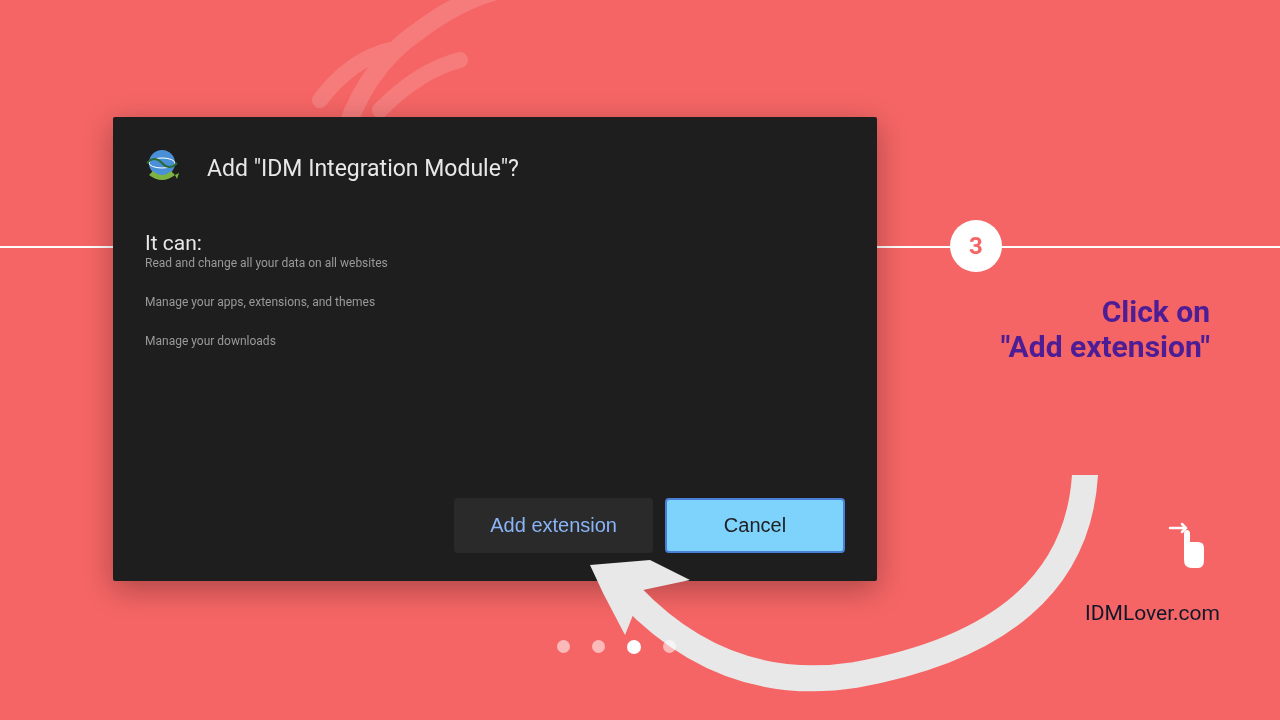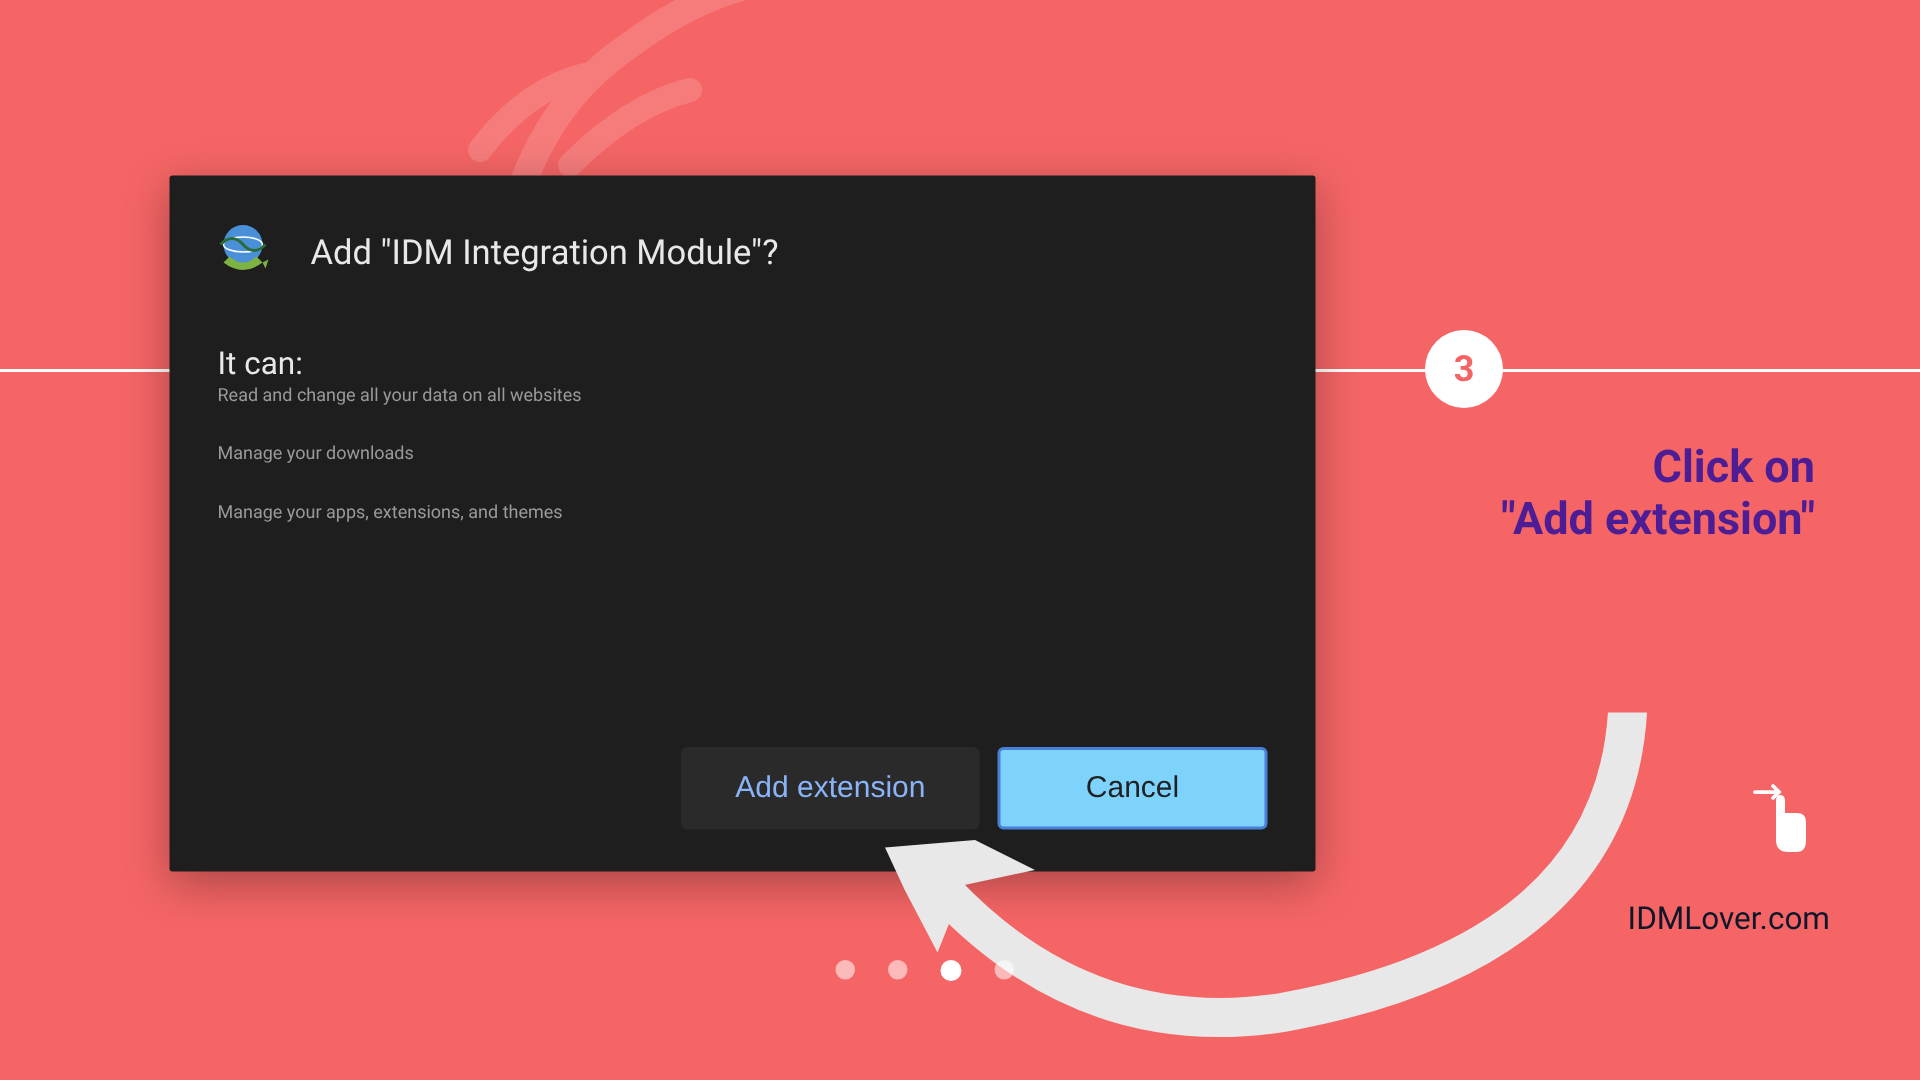--- a/index.html
+++ b/index.html
@@ -115,22 +115,22 @@
         <path d="M6 16 Q 14 8 21 16 Q 28 24 36 16" stroke="#2a6b3a" stroke-width="2" fill="none"></path>
         <path d="M8 28 Q 21 38 34 28 L 30 24 Q 21 32 12 24 Z" fill="#7cb342"></path>
         <path d="M34 28 L 38 26 L 36 32 Z" fill="#7cb342"></path>
       </svg>
     </div>
     <div class="dialog-title">Add "IDM Integration Module"?</div>
   </div>
   <div class="permissions-label">It can:</div>
   <ul class="permissions-list">
     <li>Read and change all your data on all websites</li>
+    <li>Manage your apps, extensions, and themes</li>
     <li>Manage your downloads</li>
-    <li>Manage your apps, extensions, and themes</li>
   </ul>
   <div class="dialog-buttons">
     <button class="btn btn-add">Add extension</button>
     <button class="btn btn-cancel">Cancel</button>
   </div>
 </div>
 
 <div class="step-badge">3</div>
 
 <div class="instruction">

